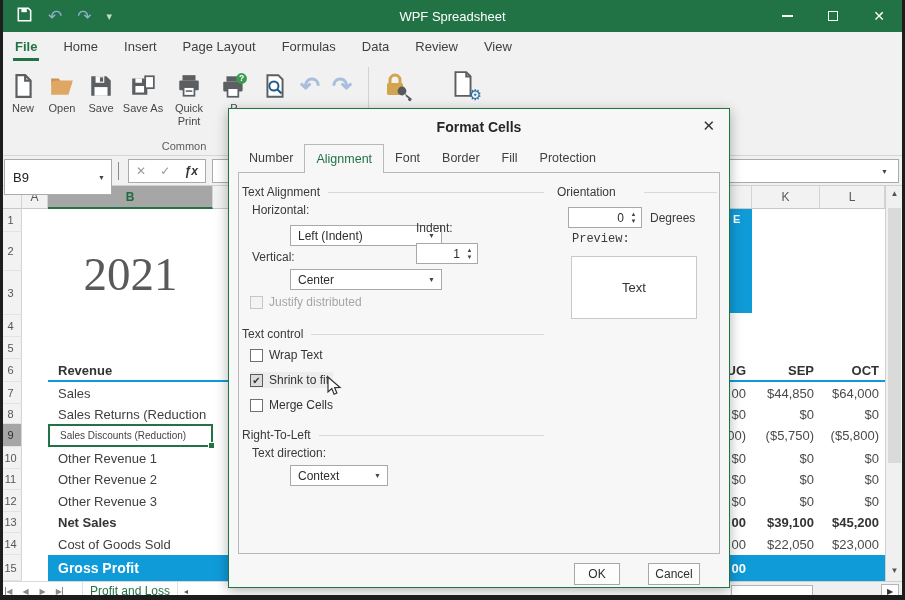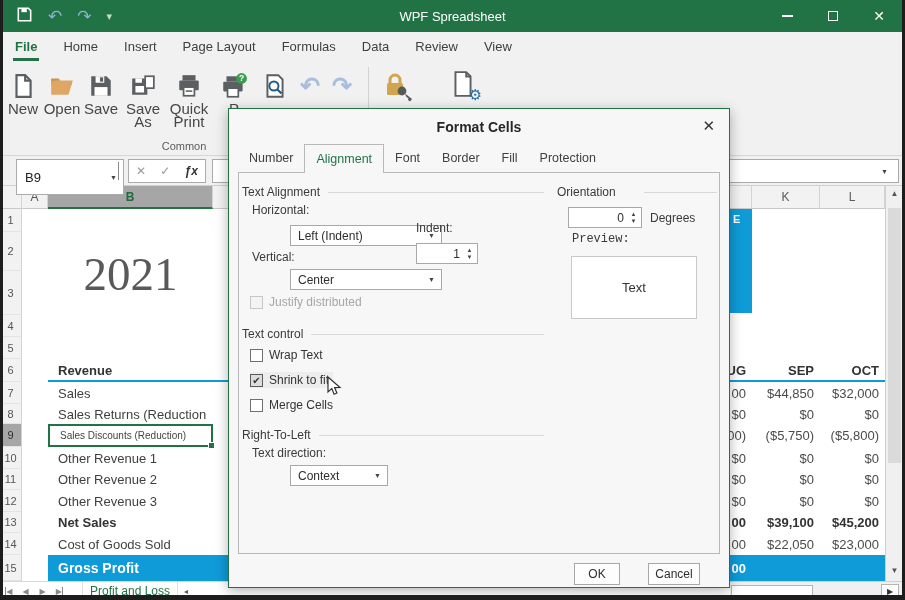--- a/index.html
+++ b/index.html
@@ -28,29 +28,29 @@
   .ribbon-tabs { position:absolute; left:0; top:32px; width:905px; height:30px; background:#f1f1f1; display:flex; padding-left:2px; z-index:10; }
   .rtab { position:relative; padding:0 13px; line-height:30px; font-size:13px; color:#3f3f3f; }
   .rtab.active { color:#217346; font-weight:bold; }
   .rtab.active::after { content:""; position:absolute; left:11px; right:11px; bottom:1px; height:3px; background:#217346; }
 
   
   .toolbar { position:absolute; left:0; top:62px; width:905px; height:94px; background:#f1f1f1; border-bottom:1px solid #d6d6d6; z-index:5; }
   .tb-items { position:absolute; left:4px; top:4px; display:flex; }
   .tb-item { display:flex; flex-direction:column; align-items:center; padding-top:4px; }
   .tb-item .ic { height:32px; display:flex; align-items:center; justify-content:center; }
-  .tb-item .lbl { font-size:15px; color:#474747; text-align:center; line-height:13px; white-space:pre-line; }
+  .tb-item .lbl { font-size:11px; color:#474747; text-align:center; line-height:13px; white-space:pre-line; }
   .tb-glyph { font-size:24px; line-height:1; color:#a9bedd; font-weight:bold; }
   .tb-sep { position:absolute; left:368px; top:5px; width:1px; height:140px; background:#d2d2d2; }
   .tb-group2 { position:absolute; left:382px; top:8px; display:flex; gap:34px; }
   .group-label { position:absolute; left:0; top:78px; width:368px; text-align:center; font-size:11px; color:#5c5c5c; }
 
   
   .formula-bar { position:absolute; left:0; top:156px; width:905px; height:30px; background:#f1f1f1; border-bottom:1px solid #d0d0d0; z-index:5; }
-  .name-box { position:absolute; left:16px; top:3px; width:108px; height:36px; background:#fff; border:1px solid #ababab; display:flex; align-items:center; }
+  .name-box { position:absolute; left:4px; top:3px; width:108px; height:36px; background:#fff; border:1px solid #ababab; display:flex; align-items:center; }
   .name-box .val { flex:1; padding-left:8px; font-size:13px; color:#222; }
   .caret { font-size:7px; color:#444; padding-right:6px; }
   .fb-split { position:absolute; left:118px; top:6px; width:1px; height:18px; background:#8a8a8a; }
   .fx-box { position:absolute; left:128px; top:3px; width:78px; height:24px; background:#fff; border:1px solid #ababab; display:flex; align-items:center; justify-content:space-around; }
   .fx-box .g { font-size:12px; color:#9a9a9a; }
   .fx-box .fx { font-size:12px; color:#333; font-style:italic; font-weight:bold; }
   .formula-input { position:absolute; left:212px; top:3px; width:687px; height:24px; background:#fff; border:1px solid #ababab; }
   .formula-input .caret { position:absolute; right:4px; top:8px; }
 
   
@@ -350,21 +350,21 @@
     <div class="rrow r6">
       <span class="rcell rc-j hdr-cell">UG</span>
       <span class="rcell rc-k hdr-cell">SEP</span>
       <span class="rcell rc-l hdr-cell">OCT</span>
     </div>
     <div class="underline-right"></div>
 
     <div class="rrow r7">
       <span class="rcell rc-j">00</span>
       <span class="rcell rc-k">$44,850</span>
-      <span class="rcell rc-l">$32,000</span>
+      <span class="rcell rc-l">$64,000</span>
     </div>
     <div class="rrow r8">
       <span class="rcell rc-j">$0</span>
       <span class="rcell rc-k">$0</span>
       <span class="rcell rc-l">$0</span>
     </div>
     <div class="rrow r9">
       <span class="rcell rc-j">00)</span>
       <span class="rcell rc-k">($5,750)</span>
       <span class="rcell rc-l">($5,800)</span>

